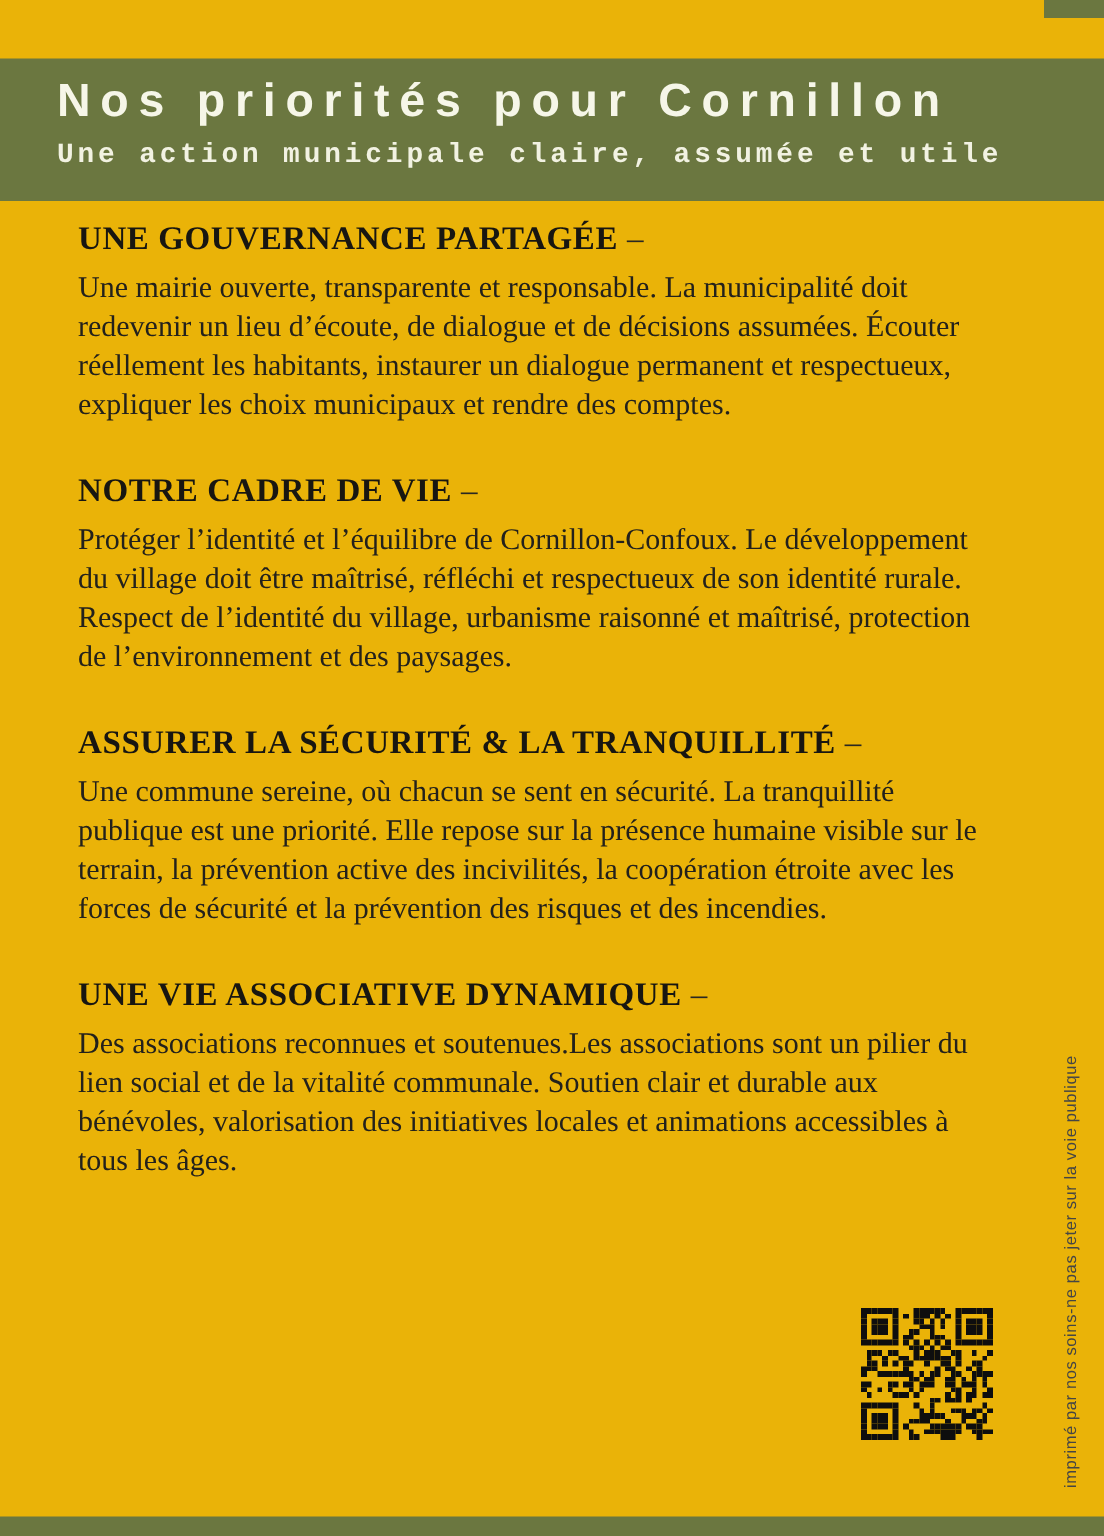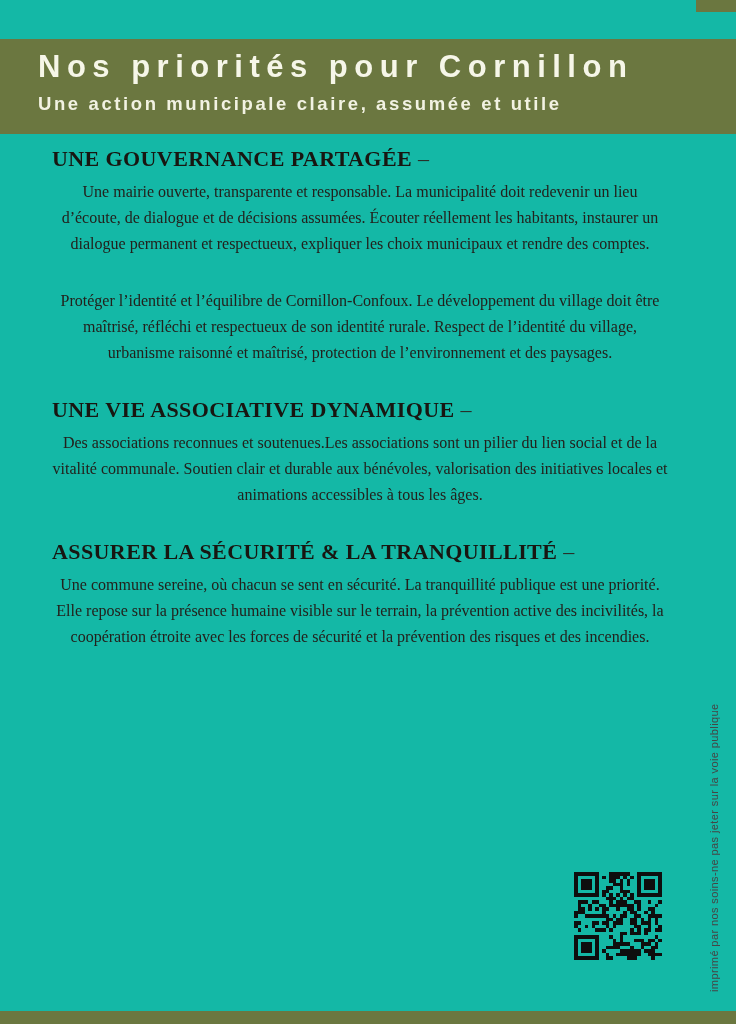--- a/index.html
+++ b/index.html
@@ -1,19 +1,19 @@
 <!DOCTYPE html>
 <html lang="fr"><head>
 <meta charset="utf-8">
 <style>
   html,body{margin:0;padding:0;}
   .page{
     position:relative;
     width:736px;height:1024px;
-    background:#14b8a6;
+    background:#eab308;
     overflow:hidden;
     font-family:"Liberation Serif", serif;
     color:#1e1c19;
   }
   
   .corner-accent{
     position:absolute;top:0;right:0;
     width:40px;height:12px;
     background:#6b7740;
   }
@@ -33,21 +33,21 @@
   .page-title{
     font-family:"Liberation Sans", sans-serif;
     font-weight:bold;
     font-size:31px;
     letter-spacing:6.5px;
     color:#f6f6e8;
     line-height:1.15;
     white-space:nowrap;
   }
   .page-subtitle{
-    font-family:Liberation Sans, sans-serif;
+    font-family:Liberation Mono, monospace;
     font-weight:bold;
     font-size:18.5px;
     letter-spacing:2.6px;
     color:#f2f2e2;
     margin-top:8px;
     white-space:nowrap;
   }
   
   .content{
     position:absolute;top:146px;left:52px;
@@ -58,24 +58,23 @@
     margin:0 0 7px 0;
     font-size:22px;
     font-weight:bold;
     letter-spacing:0.4px;
     line-height:26px;
     color:#181611;
   }
   .section h3 .dash{font-weight:normal;color:#2a2822;}
   .section p{
     margin:0;
-    font-size:16px;
+    font-size:20px;
     line-height:26px;
     color:#23211c;
-    text-align:center;
   }
   .section.has-qr p{max-width:505px;}
   
   .qr{
     position:absolute;left:574px;top:872px;
     width:88px;height:88px;
     display:grid;
     grid-template-columns:repeat(25,1fr);
     grid-template-rows:repeat(25,1fr);
   }
@@ -108,33 +107,34 @@
   </div>
 
   <div class="content">
 
     <div class="section">
       <h3><span>UNE GOUVERNANCE PARTAGÉE</span> <span class="dash">–</span></h3>
       <p>Une mairie ouverte, transparente et responsable. La municipalité doit redevenir un lieu d’écoute, de dialogue et de décisions assumées. Écouter réellement les habitants, instaurer un dialogue permanent et respectueux, expliquer les choix municipaux et rendre des comptes.</p>
     </div>
 
     <div class="section">
+      <h3><span>NOTRE CADRE DE VIE</span> <span class="dash">–</span></h3>
       <p>Protéger l’identité et l’équilibre de Cornillon-Confoux. Le développement du village doit être maîtrisé, réfléchi et respectueux de son identité rurale. Respect de l’identité du village, urbanisme raisonné et maîtrisé, protection de l’environnement et des paysages.</p>
+    </div>
+
+    <div class="section">
+      <h3><span>ASSURER LA SÉCURITÉ &amp; LA TRANQUILLITÉ</span> <span class="dash">–</span></h3>
+      <p>Une commune sereine, où chacun se sent en sécurité. La tranquillité publique est une priorité. Elle repose sur la présence humaine visible sur le terrain, la prévention active des incivilités, la coopération étroite avec les forces de sécurité et la prévention des risques et des incendies.</p>
     </div>
 
     <div class="section">
       <h3><span>UNE VIE ASSOCIATIVE DYNAMIQUE</span> <span class="dash">–</span></h3>
       <p>Des associations reconnues et soutenues.Les associations sont un pilier du lien social et de la vitalité communale. Soutien clair et durable aux bénévoles, valorisation des initiatives locales et animations accessibles à tous les âges.</p>
     </div>
 
-    <div class="section">
-      <h3><span>ASSURER LA SÉCURITÉ &amp; LA TRANQUILLITÉ</span> <span class="dash">–</span></h3>
-      <p>Une commune sereine, où chacun se sent en sécurité. La tranquillité publique est une priorité. Elle repose sur la présence humaine visible sur le terrain, la prévention active des incivilités, la coopération étroite avec les forces de sécurité et la prévention des risques et des incendies.</p>
-    </div>
-
     <div class="section has-qr">
     </div>
 
   </div>
 
   <div class="qr" id="qr">
       <div class="on"></div>
       <div class="on"></div>
       <div class="on"></div>
       <div class="on"></div>

